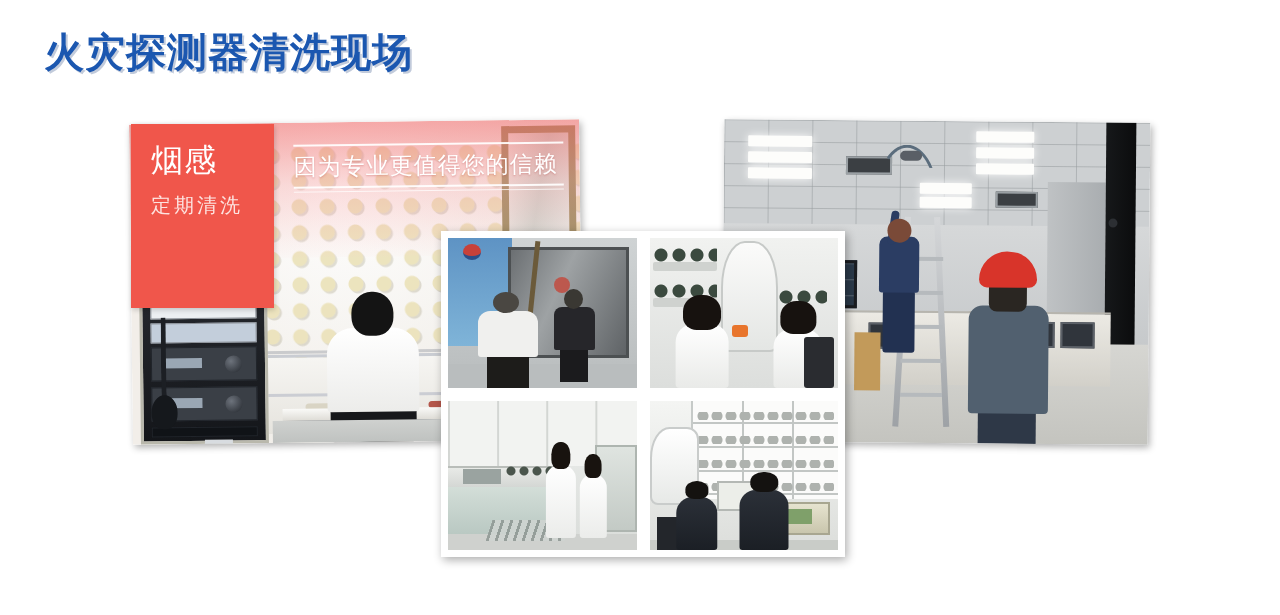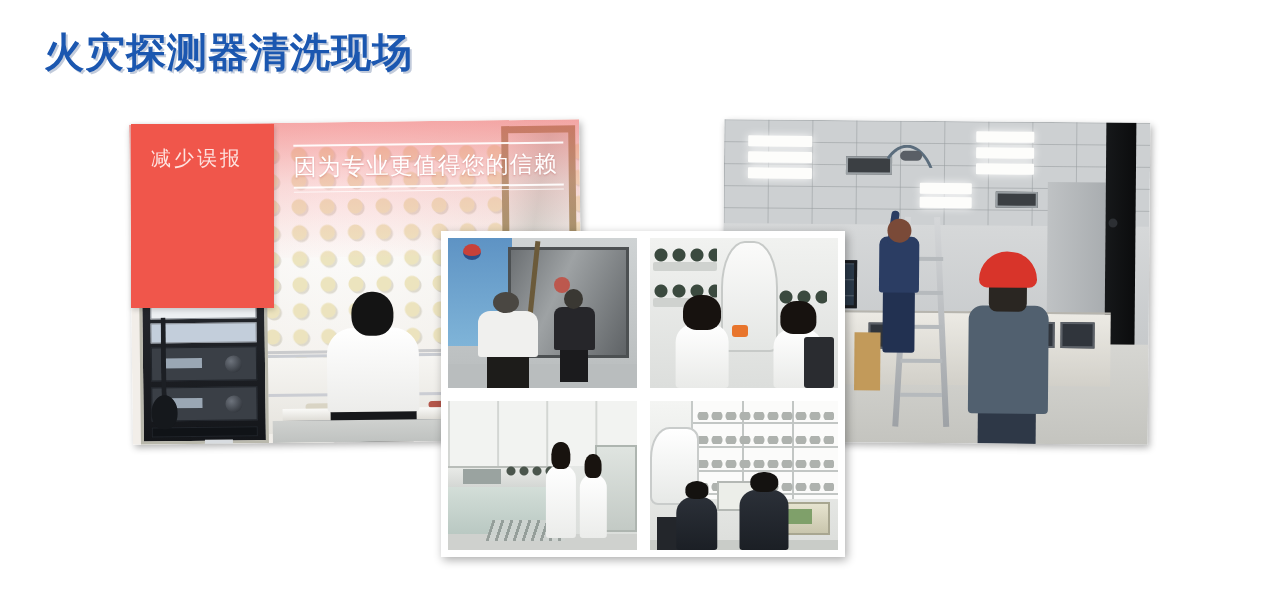--- a/index.html
+++ b/index.html
@@ -787,21 +787,22 @@
         <div class="slogan-text">因为专业更值得您的信赖</div>
         <div class="slogan-rule"></div>
         <div class="slogan-rule thin"></div>
       </div>
 
     </div>
   </div>
 </div>
 
 <div id="red-badge">
-  <div class="badge-small" style="margin-top:2px">减少误报</div>
+  <div class="badge-big">烟感</div>
+  <div class="badge-small">定期清洗</div>
 </div>
 
 <div class="card" id="card-right">
   <div class="card-inner">
     <div class="room">
 
       <div class="ceiling">
         <div class="ceil-light" style="left:24px;top:16px;width:64px"></div>
         <div class="ceil-light" style="left:24px;top:32px;width:64px"></div>
         <div class="ceil-light" style="left:24px;top:48px;width:64px"></div>

